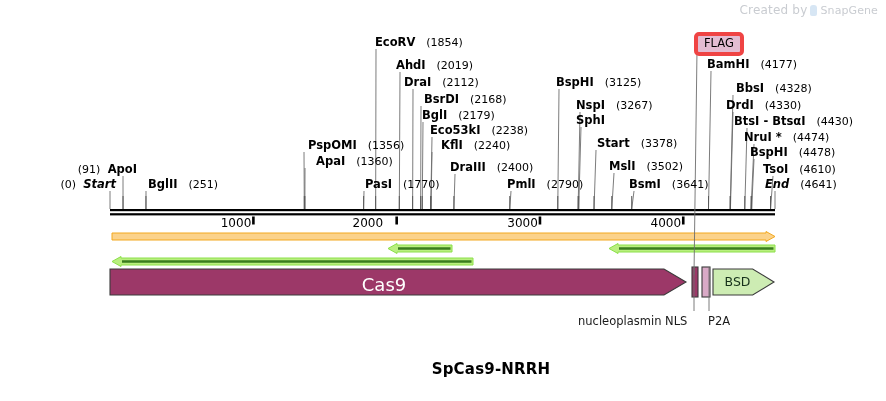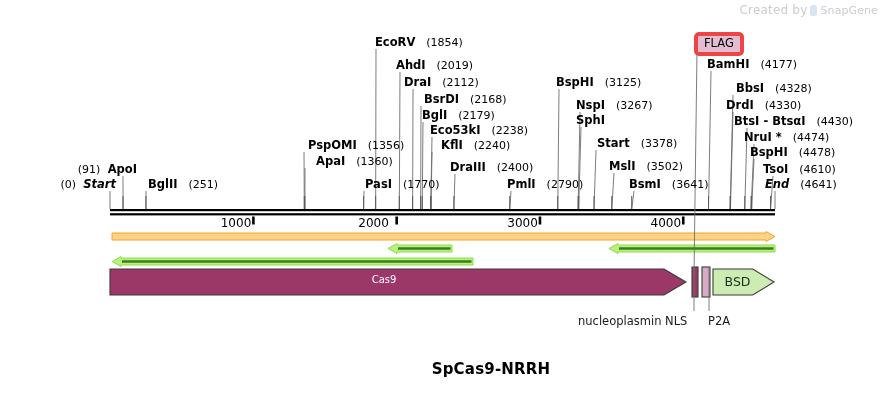--- a/index.html
+++ b/index.html
@@ -86,21 +86,21 @@
     color: #000;
     white-space: nowrap;
   }
 
   
   .feat-text {
     position: absolute;
     font-size: 12.5px;
     white-space: nowrap;
   }
-  .feat-text.cas9 { color: #ffffff; font-size: 10px; }
+  .feat-text.cas9 { color: #ffffff; font-size: 18px; }
   .feat-text.bsd  { color: #16301a; font-size: 12.5px; }
 
   .annot {
     position: absolute;
     font-size: 11.5px;
     color: #1a1a1a;
     white-space: nowrap;
   }
 
   
@@ -278,21 +278,21 @@
     <div class="enz" style="top: 163px; left: 763px;"><span class="nm">TsoI</span>&nbsp;&nbsp;&nbsp;<span class="pos">(4610)</span></div>
     <div class="enz" style="top: 178px; left: 765px;"><span class="nm ital">End</span>&nbsp;&nbsp;&nbsp;<span class="pos">(4641)</span></div>
   </div>
 
 <div id="tags-layer">
     <div class="flag-pill" style="left: 694px; top: 32px; background: rgb(227, 188, 210);">FLAG</div>
   </div>
 
 <div id="ruler-labels">
     <div class="tick-label" style="left: 209.288px; top: 216px; width: 42px; text-align: right;">1000</div>
-    <div class="tick-label" style="left: 352.576px; top: 216px; width: 42px; text-align: center;">2000</div>
+    <div class="tick-label" style="left: 352.576px; top: 216px; width: 42px; text-align: left;">2000</div>
     <div class="tick-label" style="left: 495.864px; top: 216px; width: 42px; text-align: right;">3000</div>
     <div class="tick-label" style="left: 639.152px; top: 216px; width: 42px; text-align: right;">4000</div>
   </div>
 
 <div id="feature-labels">
     <div class="feat-text cas9" style="left: 344px; width: 80px; text-align: center; top: 274px; color: rgb(255, 255, 255);">Cas9</div>
     <div class="feat-text bsd" style="left: 697.5px; width: 80px; text-align: center; top: 274px; color: rgb(22, 48, 26);">BSD</div>
   </div>
 
 <div id="annot-labels">

